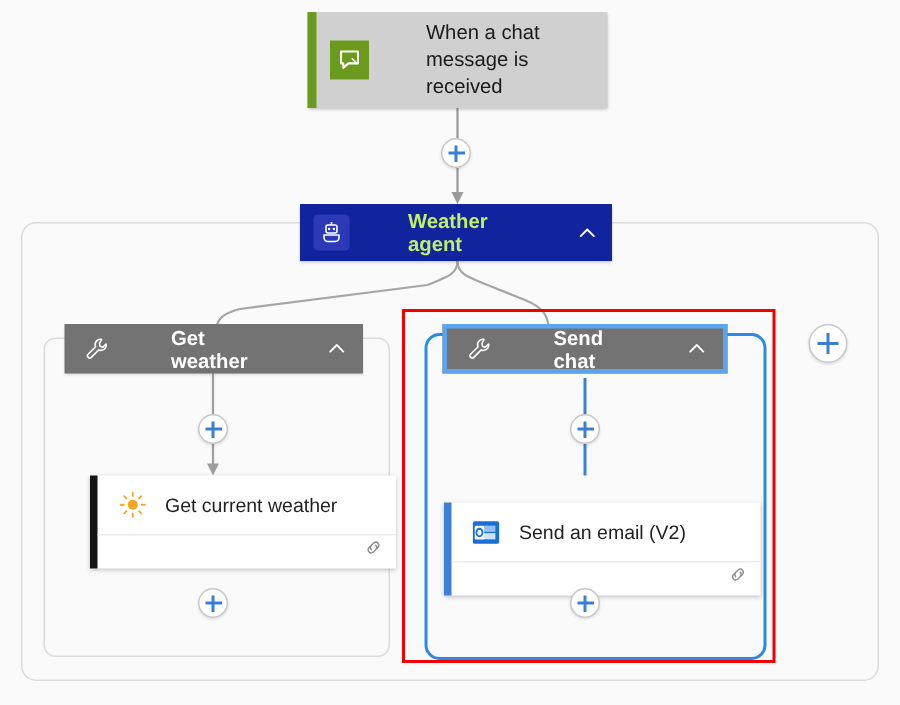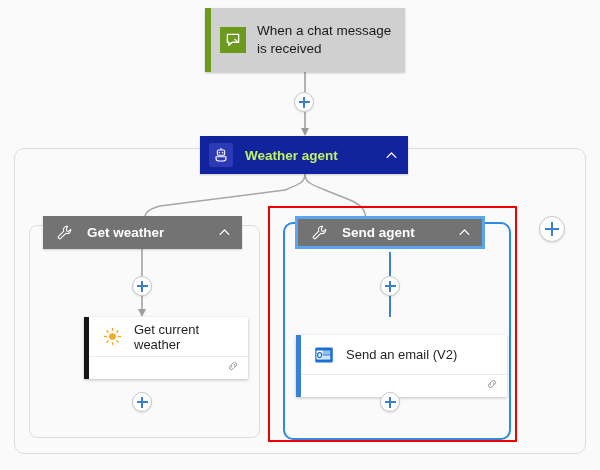--- a/index.html
+++ b/index.html
@@ -22,21 +22,21 @@
 
   
   #edges {
     position: absolute;
     left: 0; top: 0;
     width: 600px; height: 470px;
     pointer-events: none;
   }
 
   
-  .abs { position: absolute; box-sizing: border-box; }
+  .abs { position: absolute; box-sizing: border-box; gap: 27px; }
 
   
   .trigger {
     left: 205px; top: 8px;
     width: 200px; height: 64px;
     background: #d0d0d0;
     border-left: 6px solid #6b9a1f;
     display: flex;
     align-items: center;
     padding-left: 9px;
@@ -134,22 +134,22 @@
   }
 
   .chevron-up { flex: 0 0 auto; display:flex; align-items:center; }
 
   
   .action-card {
     background: #ffffff;
     box-shadow: 0 1px 3px rgba(0,0,0,0.23);
   }
   .action-card.left {
-    left: 84px; top: 317px;
-    width: 164px; height: 62px;
+    left: 60px; top: 317px;
+    width: 204px; height: 62px;
     border-left: 5px solid #141414;
   }
   .action-card.right {
     left: 296px; top: 335px;
     width: 211px; height: 62px;
     border-left: 5px solid #3a81d6;
   }
   .action-body {
     height: 40px;
     display: flex; align-items: center;
@@ -260,21 +260,21 @@
       </svg>
     </span>
   </div>
 
   <div class="abs tool-node right">
     <span class="action-icon">
       <svg width="17" height="17" viewBox="0 0 24 24">
         <path d="M16.5 3.2 a5 5 0 0 0 -5.6 6.9 L3.6 17.4 a1.6 1.6 0 0 0 0 2.3 l0.7 0.7 a1.6 1.6 0 0 0 2.3 0 l7.3 -7.3 a5 5 0 0 0 6.9 -5.6 l-3 3 l-2.6 -0.7 l-0.7 -2.6 Z" fill="none" stroke="#ffffff" stroke-width="1.5" stroke-linejoin="round"></path>
       </svg>
     </span>
-    <span class="tool-label">Send agent</span>
+    <span class="tool-label">Send chat</span>
     <span class="chevron-up">
       <svg width="15" height="15" viewBox="0 0 24 24">
         <path d="M5 15 L12 8 L19 15" fill="none" stroke="#ffffff" stroke-width="2" stroke-linecap="round" stroke-linejoin="round"></path>
       </svg>
     </span>
   </div>
 
   <div class="abs action-card left">
     <div class="action-body">
       <span class="action-icon">

